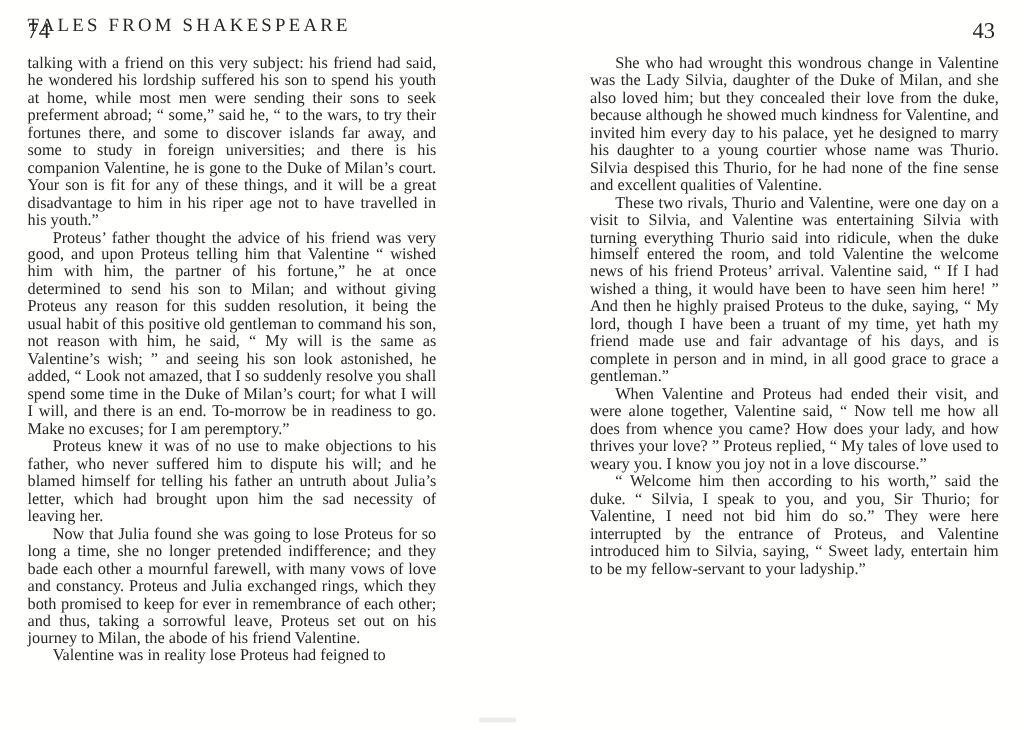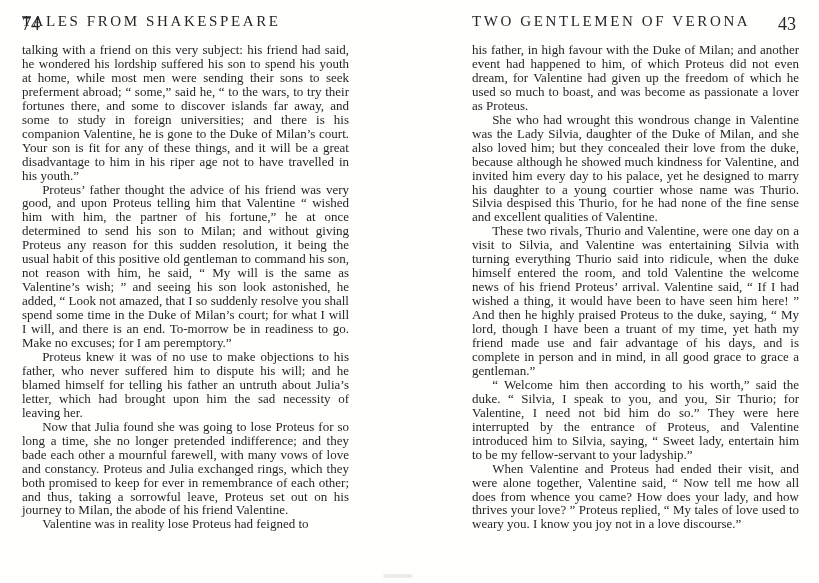--- a/index.html
+++ b/index.html
@@ -91,27 +91,25 @@
           <p>Now that Julia found she was going to lose Proteus for so long a time, she no longer pretended indifference;  and they bade each other a mournful farewell, with many vows of love and constancy.   Proteus and Julia exchanged rings, which they both promised to keep for ever in remembrance of each other;  and thus, taking a sorrowful leave, Proteus set out on his journey to Milan, the abode of his friend Valentine.</p>
           <p>Valentine was in reality lose Proteus had feigned to</p>
         </div>
     </div>
   </div>
 
   <div class="page page-right">
     <div class="text-col">
       <div class="running-head">
         <span class="page-num">43</span>
-        <div class="head-title">TWO GENTLEMEN OF VERONA</div>
       </div>
       <div class="body-text">
-          <p class="no-indent">his father, in high favour with the Duke of Milan;  and another event had happened to him, of which Proteus did not even dream, for Valentine had given up the freedom of which he used so much to boast, and was become as passionate a lover as Proteus.</p>
           <p>She who had wrought this wondrous change in Valentine was the Lady Silvia, daughter of the Duke of Milan, and she also loved him;  but they concealed their love from the duke, because although he showed much kindness for Valentine, and invited him every day to his palace, yet he designed to marry his daughter to a young courtier whose name was Thurio.   Silvia despised this Thurio, for he had none of the fine sense and excellent qualities of Valentine.</p>
           <p>These two rivals, Thurio and Valentine, were one day on a visit to Silvia, and Valentine was entertaining Silvia with turning everything Thurio said into ridicule, when the duke himself entered the room, and told Valentine the welcome news of his friend Proteus’ arrival.   Valentine said, “ If I had wished a thing, it would have been to have seen him here! ”   And then he highly praised Proteus to the duke, saying, “ My lord, though I have been a truant of my time, yet hath my friend made use and fair advantage of his days, and is complete in person and in mind, in all good grace to grace a gentleman.”</p>
+          <p>When Valentine and Proteus had ended their visit, and were alone together, Valentine said, “ Now tell me how all does from whence you came?   How does your lady, and how thrives your love? ”   Proteus replied, “ My tales of love used to weary you.  I know you joy not in a love discourse.”</p>
           <p>“ Welcome him then according to his worth,” said the duke.   “ Silvia, I speak to you, and you, Sir Thurio;  for Valentine, I need not bid him do so.”   They were here interrupted by the entrance of Proteus, and Valentine introduced him to Silvia, saying, “ Sweet lady, entertain him to be my fellow-servant to your ladyship.”</p>
-          <p>When Valentine and Proteus had ended their visit, and were alone together, Valentine said, “ Now tell me how all does from whence you came?   How does your lady, and how thrives your love? ”   Proteus replied, “ My tales of love used to weary you.  I know you joy not in a love discourse.”</p>
         </div>
     </div>
   </div>
 
   <div class="scan-smudge"></div>
 
 </div>
 
 </body></html>

